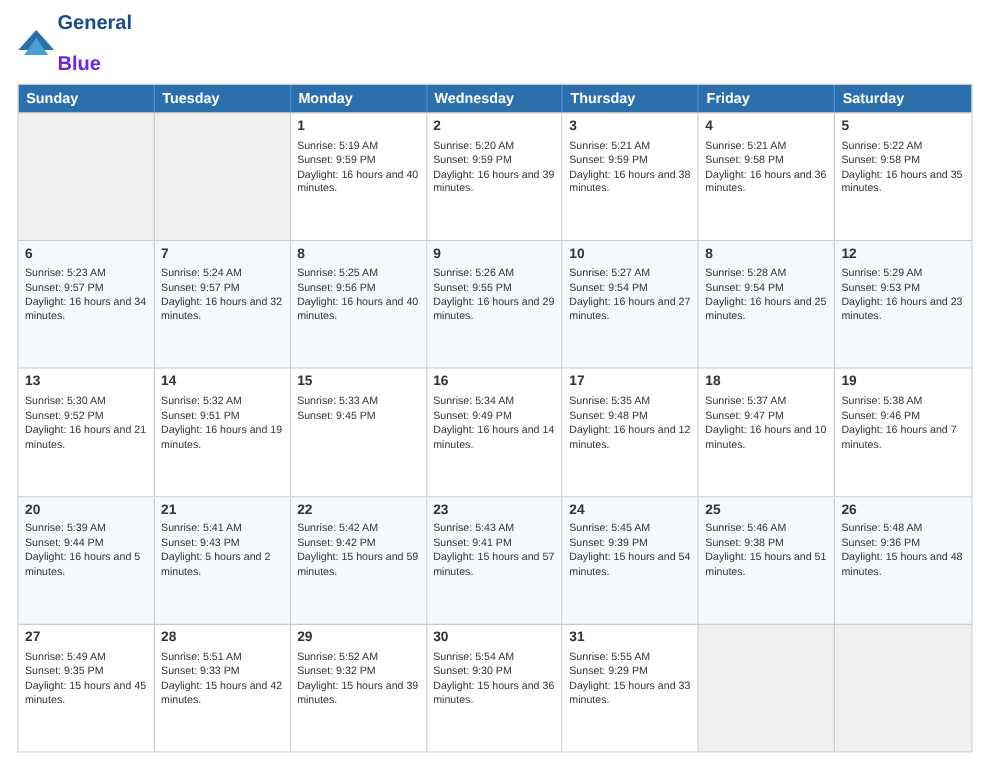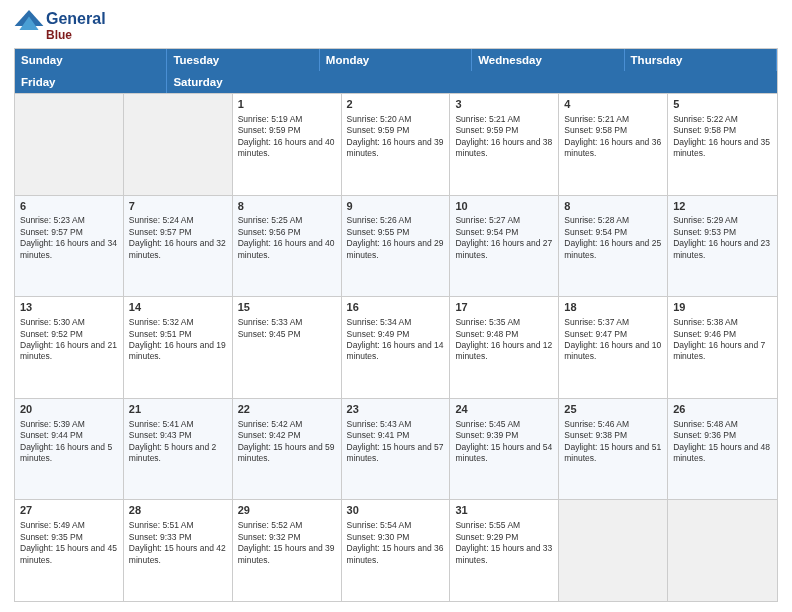--- a/index.html
+++ b/index.html
@@ -18,20 +18,21 @@
       flex-direction: column;
     }
     .header {
       display: flex;
       justify-content: space-between;
       align-items: flex-start;
       margin-bottom: 6px;
     }
     .logo {
       display: flex;
+      align-items: center;
     }
     .logo-icon {
       width: 30px;
       height: 24px;
       margin-right: 2px;
       position: relative;
     }
     .title-section {
       text-align: right;
     }
@@ -45,21 +46,21 @@
       color: #555;
     }
     .calendar {
       flex: 1;
       border: 1px solid #ccc;
       display: flex;
       flex-direction: column;
     }
     .cal-header {
       display: grid;
-      grid-template-columns: repeat(5, 1fr);
+      grid-template-columns: repeat(7, 1fr);
       background: #2c6fad;
     }
     .cal-header-cell {
       color: #fff;
       font-size: 11.5px;
       font-weight: bold;
       padding: 5px 6px;
       text-align: left;
       border-right: 1px solid #4a8fd4;
     }
@@ -100,21 +101,21 @@
 
 <div class="page">
   <div class="header">
     <div class="logo">
       <svg class="logo-icon" width="36" height="30" viewBox="0 0 36 30">
         <polygon points="18,0 36,20 0,20" fill="#2c6fad"></polygon>
         <polygon points="18,8 30,25 6,25" fill="#4a9fd4"></polygon>
       </svg>
       <div>
         <div style="font-size:16px;font-weight:bold;color:#1a4a8a;">General</div>
-        <div style="font-size:12px;font-weight:bold;color:#7f1d1d;">Blue</div>
+        <div style="font-size:16px;font-weight:bold;color:#6d28d9;margin-top:15px;">Blue</div>
       </div>
     </div>
     <div class="title-section">
       <div class="main-title"></div>
       <div class="subtitle"></div>
     </div>
   </div>
 
   <div class="calendar">
     <div class="cal-header">

